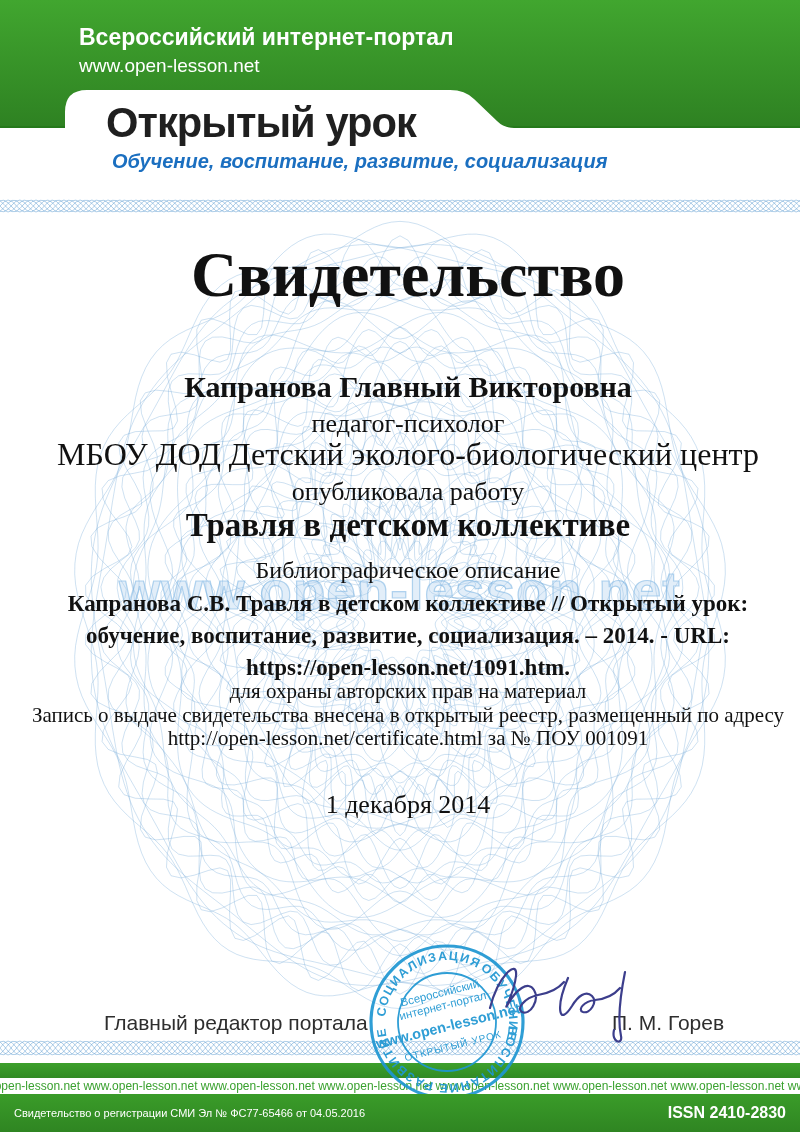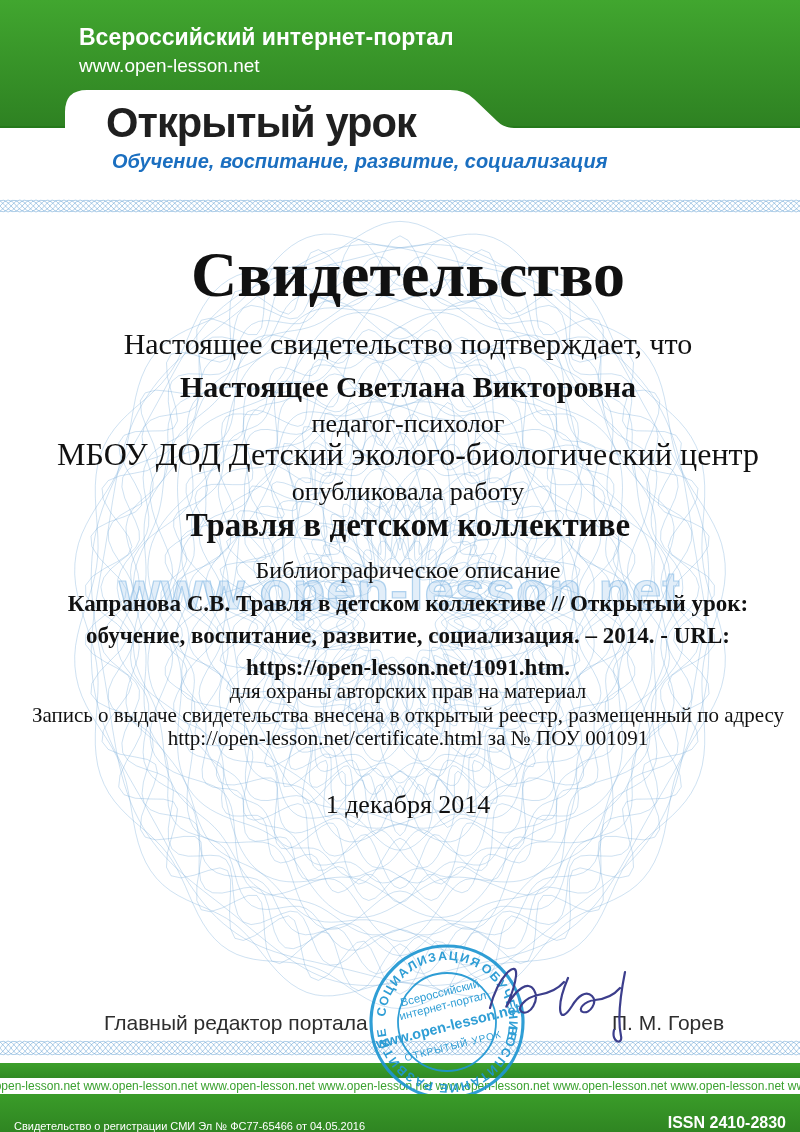--- a/index.html
+++ b/index.html
@@ -50,21 +50,21 @@
   .stamp .t15{font-size:14.5px;font-weight:bold;}
   .stamp .t10{font-size:10px;letter-spacing:1px;}
   .signature{position:absolute;left:478px;top:948px;z-index:5;}
   
   .footer-thin-bar{position:absolute;left:0;top:1063px;width:800px;height:15px;z-index:2;
     background:linear-gradient(180deg,#3da02c,#318a24);}
   .footer-url-strip{position:absolute;left:0;top:1078px;width:800px;height:16px;z-index:2;
     line-height:16px;font-size:12px;color:var(--footer-green-text,#3aa12f);
     white-space:nowrap;overflow:hidden;text-indent:-34px;}
   .footer-main{position:absolute;left:0;top:1094px;width:800px;height:38px;z-index:6;
-    background:linear-gradient(180deg,#3a9c29,#2f8522);display:flex;align-items:flex-end;
+    background:linear-gradient(180deg,#3a9c29,#2f8522);display:flex;align-items:center;
     justify-content:space-between;box-sizing:border-box;padding:0 14px;}
   .footer-reg{color:#fff;font-size:11px;}
   .footer-issn{color:#fff;font-size:16px;font-weight:bold;}
 </style>
 </head>
 <body>
 
 <div class="page">
 
   <svg class="band-top" width="800" height="22" viewBox="0 0 800 22" preserveAspectRatio="none" id="band-top">
@@ -144,22 +144,21 @@
   <div class="header-band"></div>
   <svg class="header-card-svg" width="800" height="130">
     <path d="M 65 130 L 65 112 Q 65 90 87 90 L 450 90 Q 465 90 474 99 L 497 121 Q 504 128 514 128 L 514 130 Z" fill="#ffffff"></path>
   </svg>
   <div class="portal-title">Всероссийский интернет-портал</div>
   <div class="portal-url">www.open-lesson.net</div>
   <div class="site-name">Открытый урок</div>
   <div class="site-tagline">Обучение, воспитание, развитие, социализация</div>
 
   <div class="cline c-title">Свидетельство</div>
-  <div class="cline c-confirm">Настоящее свидетельство подтверждает, что</div>
-  <div class="cline c-name">Настоящее Светлана Викторовна</div>
+  <div class="cline c-name">Капранова Главный Викторовна</div>
   <div class="cline c-role">педагог-психолог</div>
   <div class="cline c-org">МБОУ ДОД Детский эколого-биологический центр</div>
   <div class="cline c-action">опубликовала работу</div>
   <div class="cline c-work">Травля в детском коллективе</div>
   <div class="cline c-bibl">Библиографическое описание</div>
   <div class="cline c-cit">
     <span class="inner">Капранова С.В. Травля в детском коллективе // Открытый урок: обучение, воспитание, развитие, социализация. – 2014. - URL: https://open-lesson.net/1091.htm.</span>
   </div>
   <div class="cline c-para">
     <div>для охраны авторских прав на материал</div>

